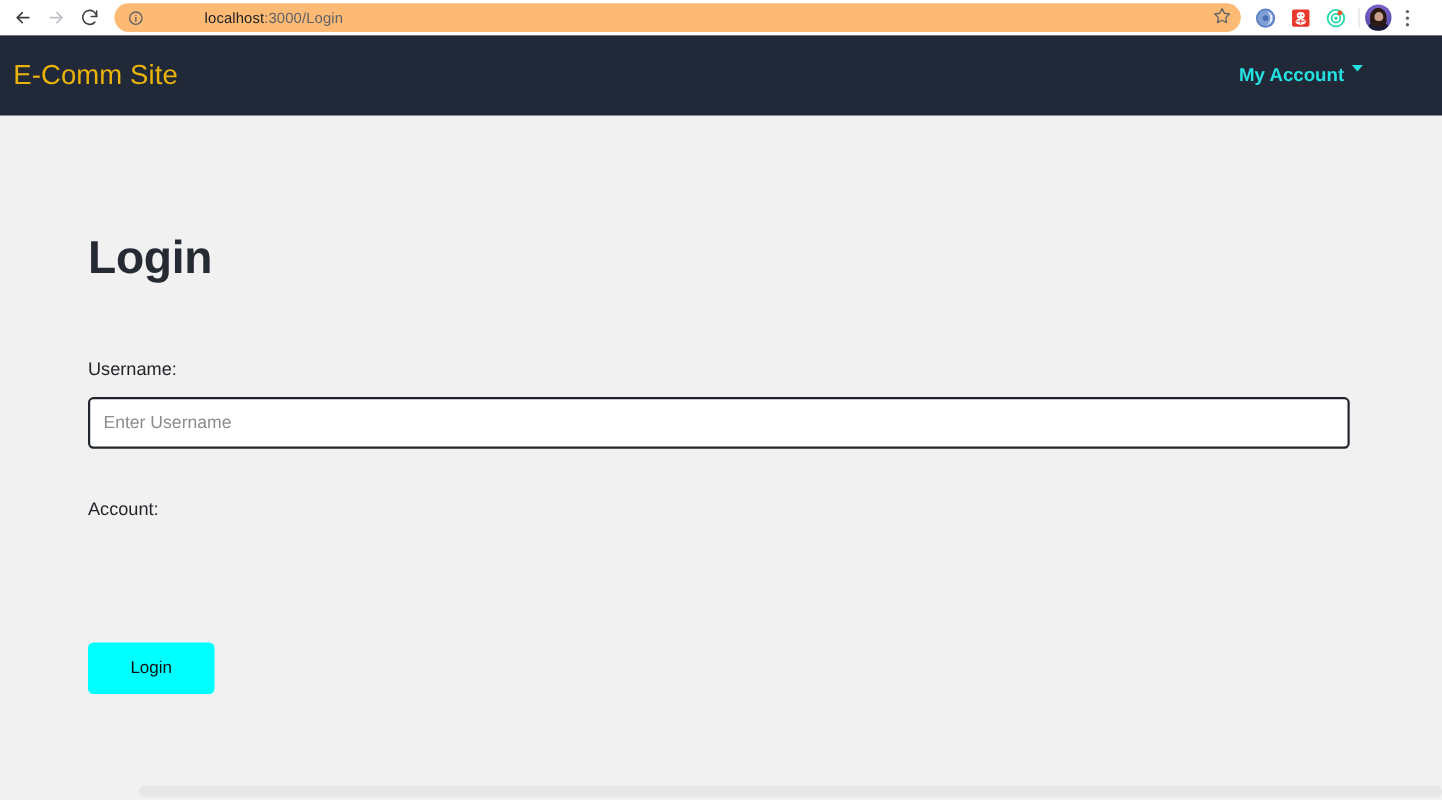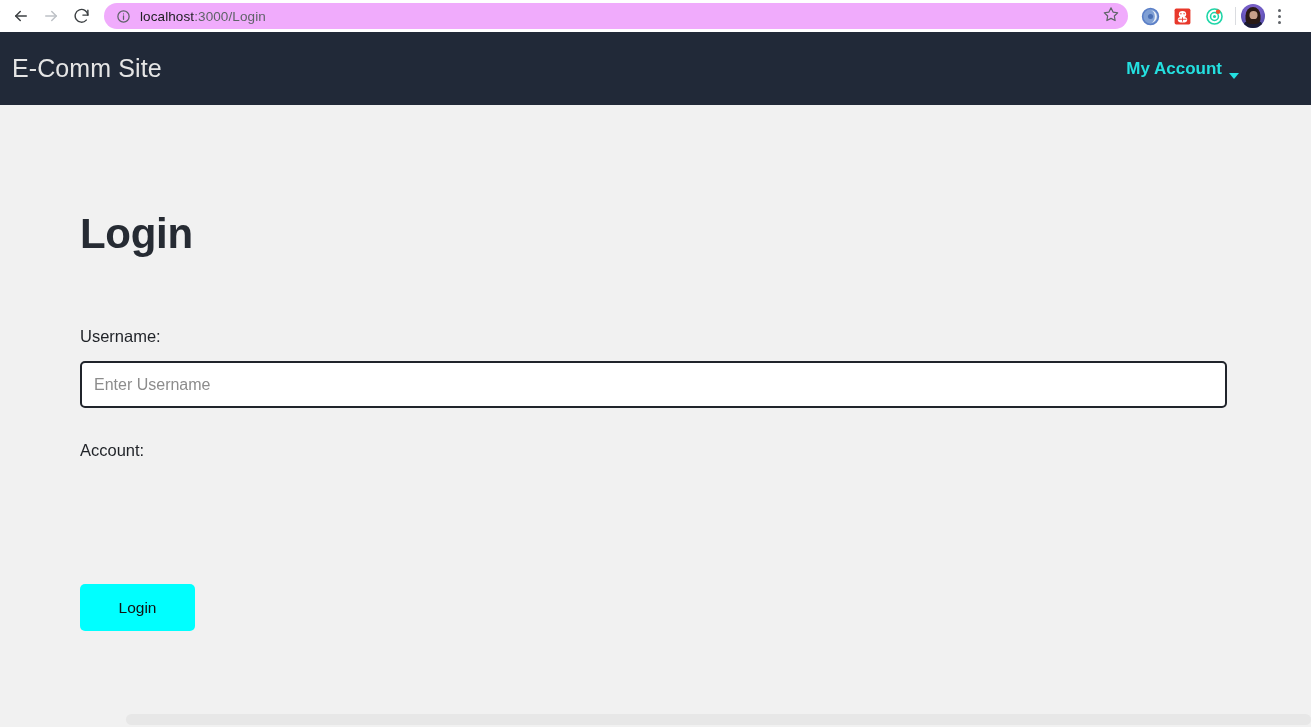--- a/index.html
+++ b/index.html
@@ -41,26 +41,27 @@
     border: none;
   }
   .nav-btn svg { display: block; }
 
   .url-bar {
     position: absolute;
     left: 104px;
     top: 3px;
     width: 1024px;
     height: 26px;
-    background: #f0abfc;
+    background: #fdba74;
     border-radius: 13px;
     display: flex;
     align-items: center;
     padding: 0 4px 0 10px;
     cursor: text;
+    gap: 46px;
   }
   .info-icon {
     width: 18px;
     height: 18px;
     flex: 0 0 18px;
     display: flex;
     align-items: center;
     justify-content: center;
     margin-right: 8px;
   }
@@ -181,33 +182,33 @@
   .navbar {
     width: 100%;
     height: 73px;
     background: #212938;
     display: flex;
     align-items: center;
     justify-content: space-between;
     padding: 0 16px 0 12px;
   }
   .brand {
-    color: #e5e5e5;
+    color: #eab308;
     font-size: 25px;
     font-weight: 400;
     letter-spacing: 0.1px;
     cursor: pointer;
     padding-left: 0px;
   }
   .account-link {
     color: #24e0e0;
     font-size: 17px;
     font-weight: 700;
     display: flex;
-    align-items: flex-end;
+    align-items: flex-start;
     gap: 7px;
     cursor: pointer;
     padding-right: 56px;
   }
   .caret {
     width: 0; height: 0;
     border-left: 5px solid transparent;
     border-right: 5px solid transparent;
     border-top: 6px solid #24e0e0;
     display: block;
@@ -243,21 +244,21 @@
     border-radius: 5px;
     background: #ffffff;
     font-size: 16px;
     color: #1f2227;
     padding: 0 12px;
     outline: none;
     font-family: "Liberation Sans", sans-serif;
     display: block;
   }
   .text-input::placeholder { color: #8c8c8c; }
-  .field-group { margin-bottom: 0; }
+  .field-group { margin-bottom: 13px; }
   .gap-1 { height: 33px; }
 
   .login-btn {
     position: absolute;
     left: 80px;
     top: 552px;
     width: 115px;
     height: 47px;
     background: #00ffff;
     border: none;

